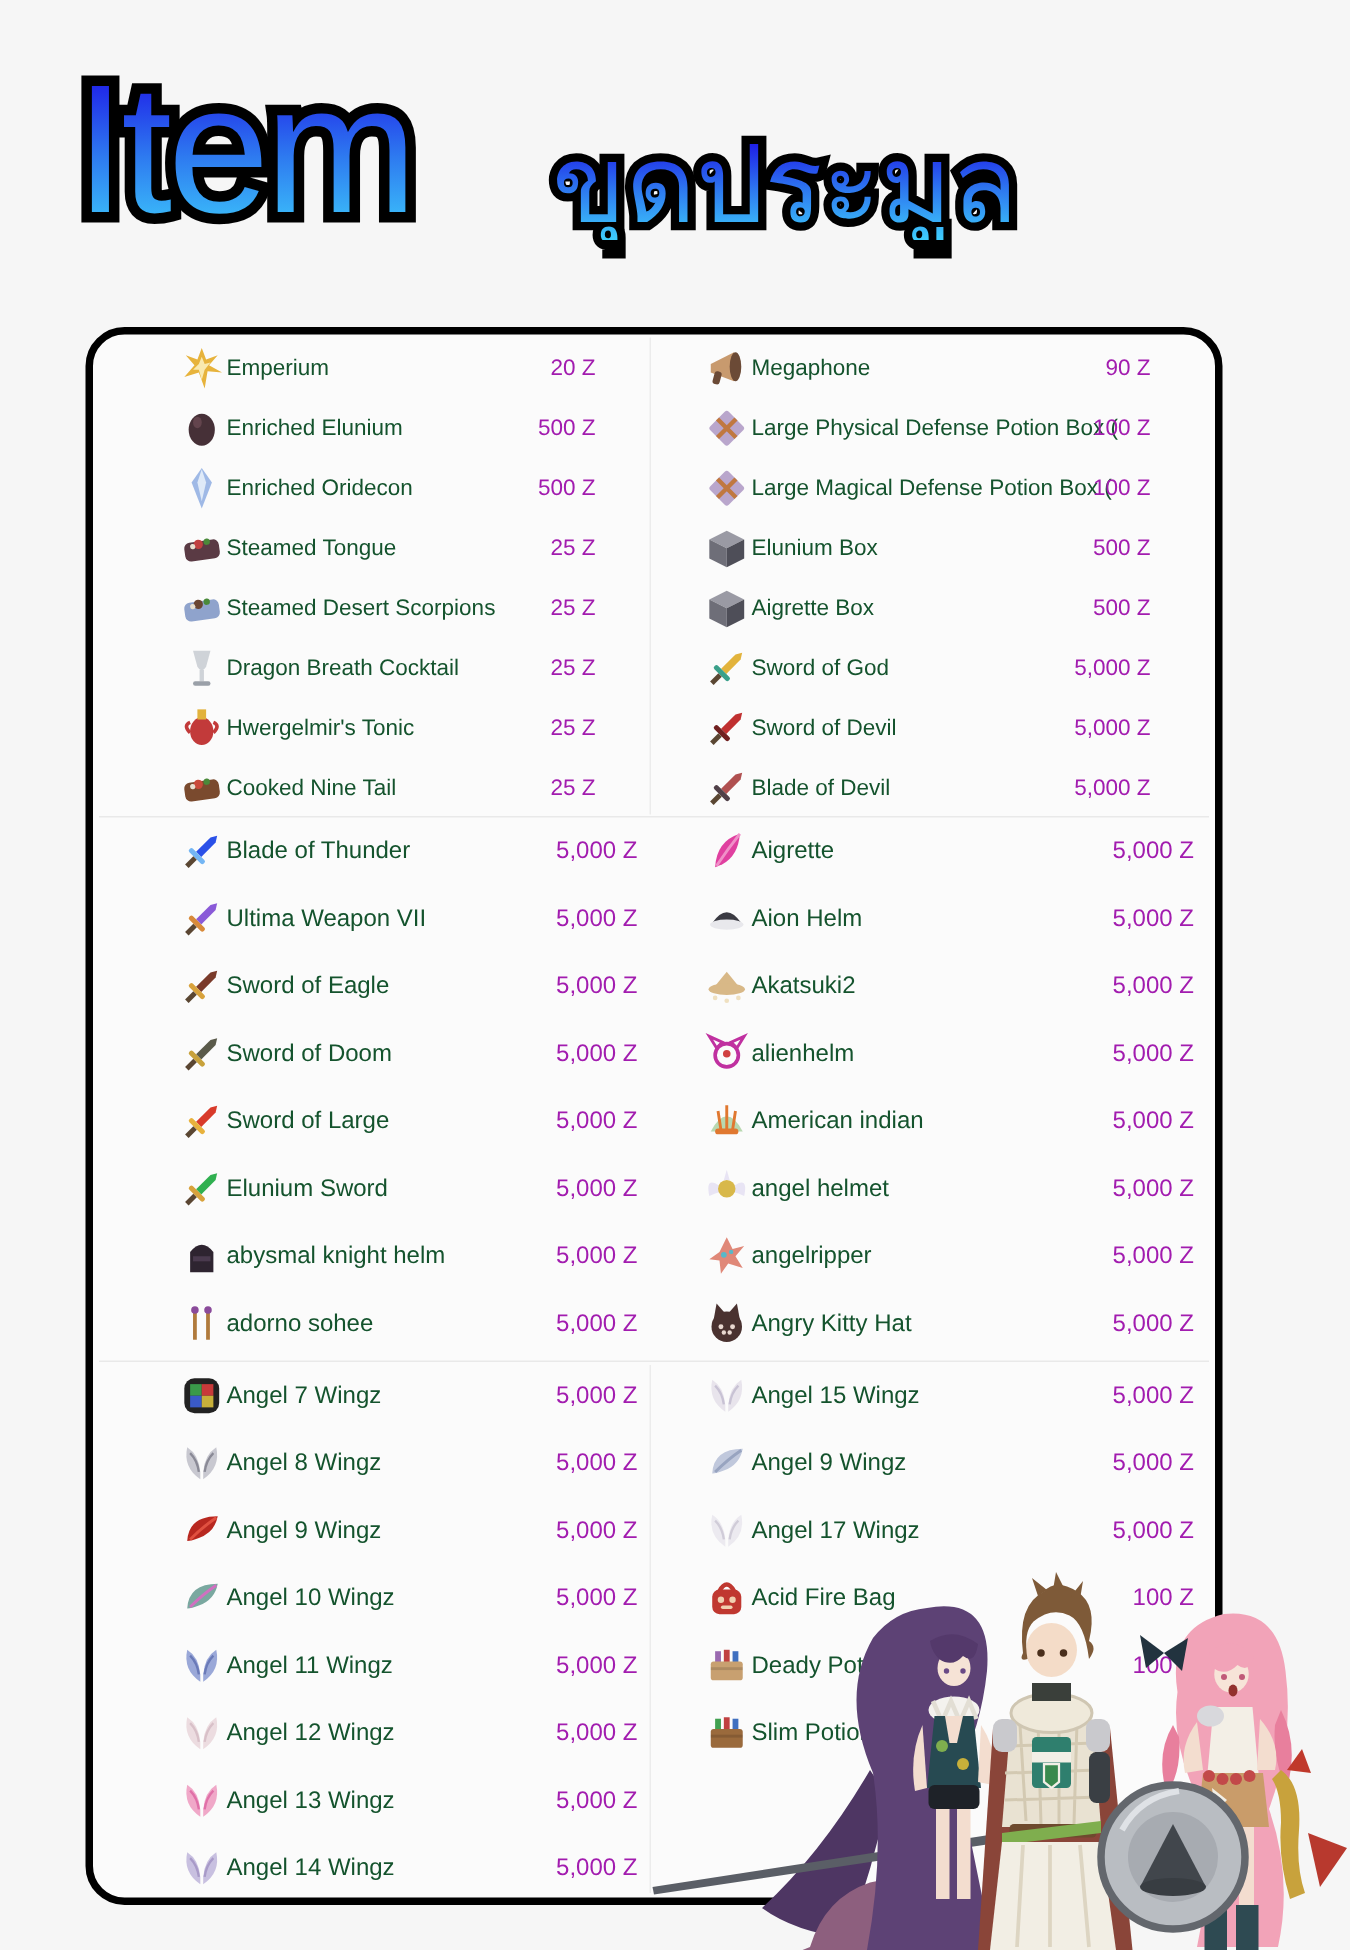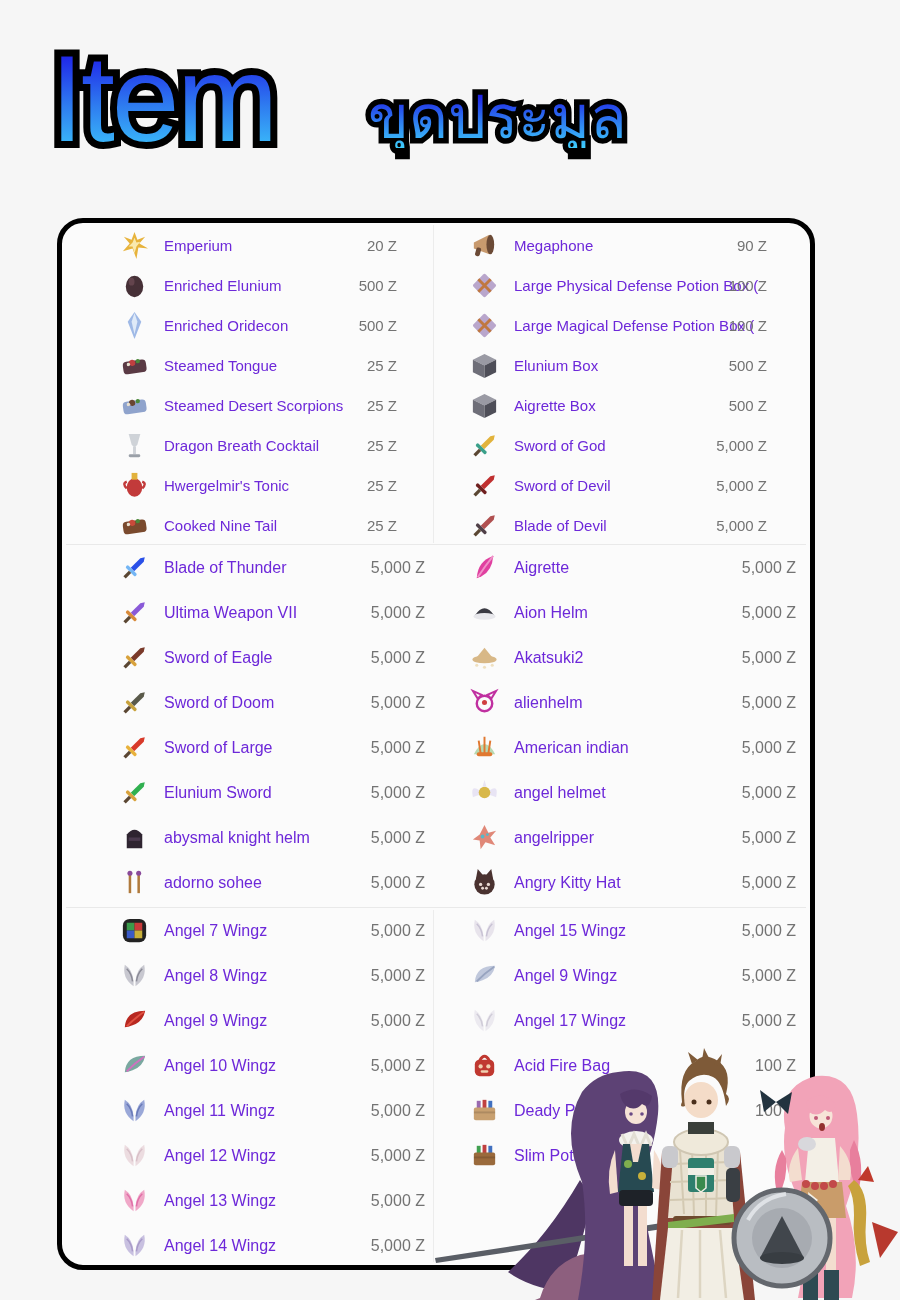--- a/index.html
+++ b/index.html
@@ -4,21 +4,21 @@
 <style>
   html,body{margin:0;padding:0;}
   body{
     width:900px;height:1300px;position:relative;overflow:hidden;
     background:#f6f6f6;
     font-family:"Liberation Sans",sans-serif;
   }
   
   .title-layer{position:absolute;font-weight:normal;line-height:1;white-space:nowrap;user-select:none;}
   .t-en{left:50px;top:38px;font-size:122px;letter-spacing:-3px;}
-  .t-th{left:368px;top:88px;font-size:60px;}
+  .t-th{left:368px;top:88px;font-size:72px;}
   .outline{-webkit-text-stroke:14px #000;color:#000;}
   .t-th.outline{-webkit-text-stroke:11px #000;}
   .gtx{color:transparent;-webkit-background-clip:text;background-clip:text;}
   
   .panel{
     position:absolute;left:57px;top:218px;width:748px;height:1042px;
     border:5px solid #000;border-radius:26px;background:#fbfbfb;z-index:1;
   }
   .seam{position:absolute;left:4px;right:4px;height:1px;background:rgba(0,0,0,0.07);}
   .vline{position:absolute;width:1px;background:rgba(0,0,0,0.06);}
@@ -27,23 +27,23 @@
   .colR{left:382px;width:399px;}
   .secT0{top:2px;}
   .secT1{top:322px;}
   .secT2{top:685px;}
   .row{position:relative;display:flex;align-items:center;}
   .secT0 .row{height:40px;}
   .secT1 .row,.secT2 .row{height:45px;}
   .icon{width:33px;height:33px;flex:0 0 33px;display:flex;align-items:center;justify-content:center;}
   .colL .icon{margin-left:56px;}
   .colR .icon{margin-left:24px;}
-  .iname{margin-left:13px;white-space:nowrap;font-size:15px;color:#6d28d9;}
+  .iname{white-space:nowrap;font-size:15px;color:#14532d;}
   .secT1 .iname,.secT2 .iname{font-size:16px;}
-  .price{position:absolute;font-size:15px;color:#737373;white-space:nowrap;}
+  .price{position:absolute;font-size:15px;color:#a21caf;white-space:nowrap;}
   .secT1 .price,.secT2 .price{font-size:16px;}
   .colL.secT0 .price{right:36px;}
   .colL.secT1 .price,.colL.secT2 .price{right:8px;}
   .colR.secT0 .price{right:76px;}
   .colR.secT1 .price,.colR.secT2 .price{right:47px;}
   
   .chars{position:absolute;left:430px;top:1030px;width:470px;height:270px;z-index:6;pointer-events:none;}
 </style>
 </head>
 <body>

